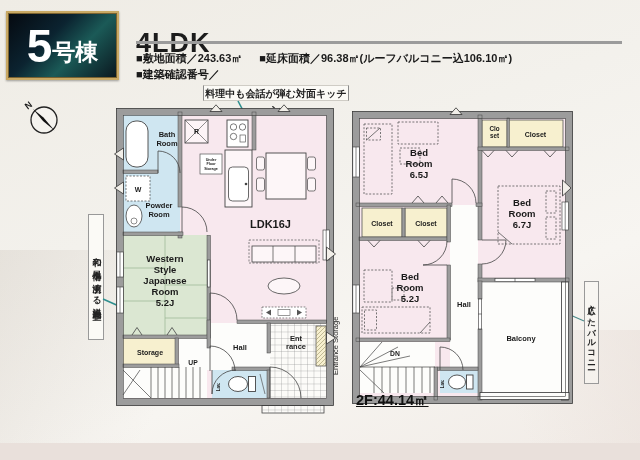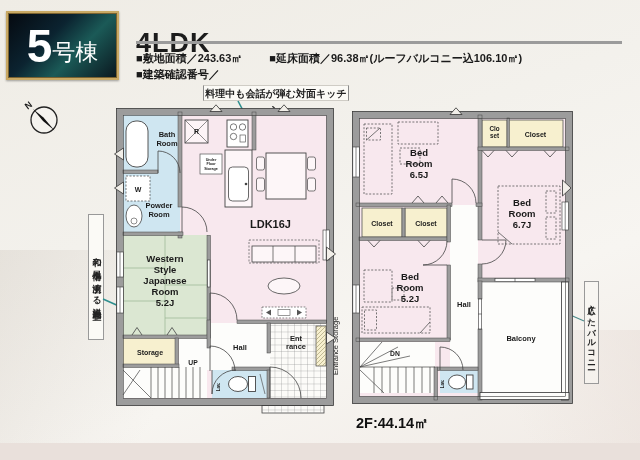--- a/index.html
+++ b/index.html
@@ -11,41 +11,41 @@
   .shade-b{position:absolute;right:0;top:330px;width:220px;height:113px;
     background:linear-gradient(245deg,rgba(231,220,214,0.5) 0%,transparent 60%);pointer-events:none;}
   .bottom-band{position:absolute;left:0;top:443px;width:640px;height:17px;background:#e9e0db;}
 
   
   .badge{position:absolute;left:6px;top:11px;width:113px;height:69px;box-sizing:border-box;
     border:2px solid #c9a964;box-shadow:inset 0 0 0 1px #7a6230,0 1px 2px rgba(0,0,0,.35);
     background:linear-gradient(135deg,#05090f 0%,#0b2330 38%,#1b5a57 62%,#0a161e 100%);
     display:flex;align-items:center;justify-content:center;color:#fff;}
   .badge .b-num{font-size:46px;font-weight:bold;line-height:1;}
-  .badge .b-suffix{font-size:23px;font-weight:normal;line-height:1;margin-top:14px;text-align:right;}
+  .badge .b-suffix{font-size:23px;font-weight:bold;line-height:1;margin-top:14px;text-align:right;}
   .plan-type{position:absolute;left:136px;top:8px;font-size:27px;font-weight:bold;color:#1c1c1c;letter-spacing:1px;margin-top:20px;}
   .rule{position:absolute;left:136px;top:41px;width:486px;height:3px;background:#9b9b9b;}
   .spec1{position:absolute;left:136px;top:51px;font-size:11px;font-weight:bold;color:#1a1a1a;white-space:nowrap;}
-  .spec1 .sp2{margin-left:24px;text-align:right;}
+  .spec1 .sp2{margin-left:14px;text-align:right;}
   .spec2{position:absolute;left:136px;top:67px;font-size:11px;font-weight:bold;color:#1a1a1a;}
 
   .kitchen-note{position:absolute;left:203px;top:85px;width:146px;height:16px;line-height:16px;
     text-align:center;font-size:10px;font-weight:bold;color:#222;background:#fbfaf6;
     border:1px solid #cfccc5;border-left:1px solid #8a8a8a;border-right:1px solid #8a8a8a;box-sizing:border-box;}
 
   .vnote{position:absolute;box-sizing:border-box;writing-mode:vertical-rl;text-orientation:upright;
     font-weight:bold;color:#222;background:#fbfaf6;border:1px solid #999;text-align:center;}
   .jp-note{left:88px;top:214px;width:16px;height:126px;font-size:9px;letter-spacing:1px;padding-top:2px;}
   .balcony-note{left:584px;top:281px;width:15px;height:103px;font-size:8.5px;letter-spacing:1px;background:rgba(250,248,244,.55);}
   .ent-storage{position:absolute;left:331px;top:297px;width:13px;height:78px;writing-mode:vertical-rl;
     transform:rotate(180deg);font-size:7.5px;color:#222;white-space:nowrap;}
 
   .area-label{position:absolute;font-weight:bold;color:#111;}
   .f1-area{left:95px;top:403px;font-size:14.5px;}
-  .f2-area{left:356px;top:415px;font-size:14.5px;line-height:17px;}
+  .f2-area{left:356px;top:392px;font-size:14.5px;line-height:17px;text-decoration:underline;}
 
   .callout{position:absolute;pointer-events:none;}
   svg text{font-family:"Liberation Sans",sans-serif;fill:#1a1a1a;}
 </style>
 </head>
 <body>
 
 <div class="page">
   <div class="shade-a"></div>
   <div class="shade-b"></div>

